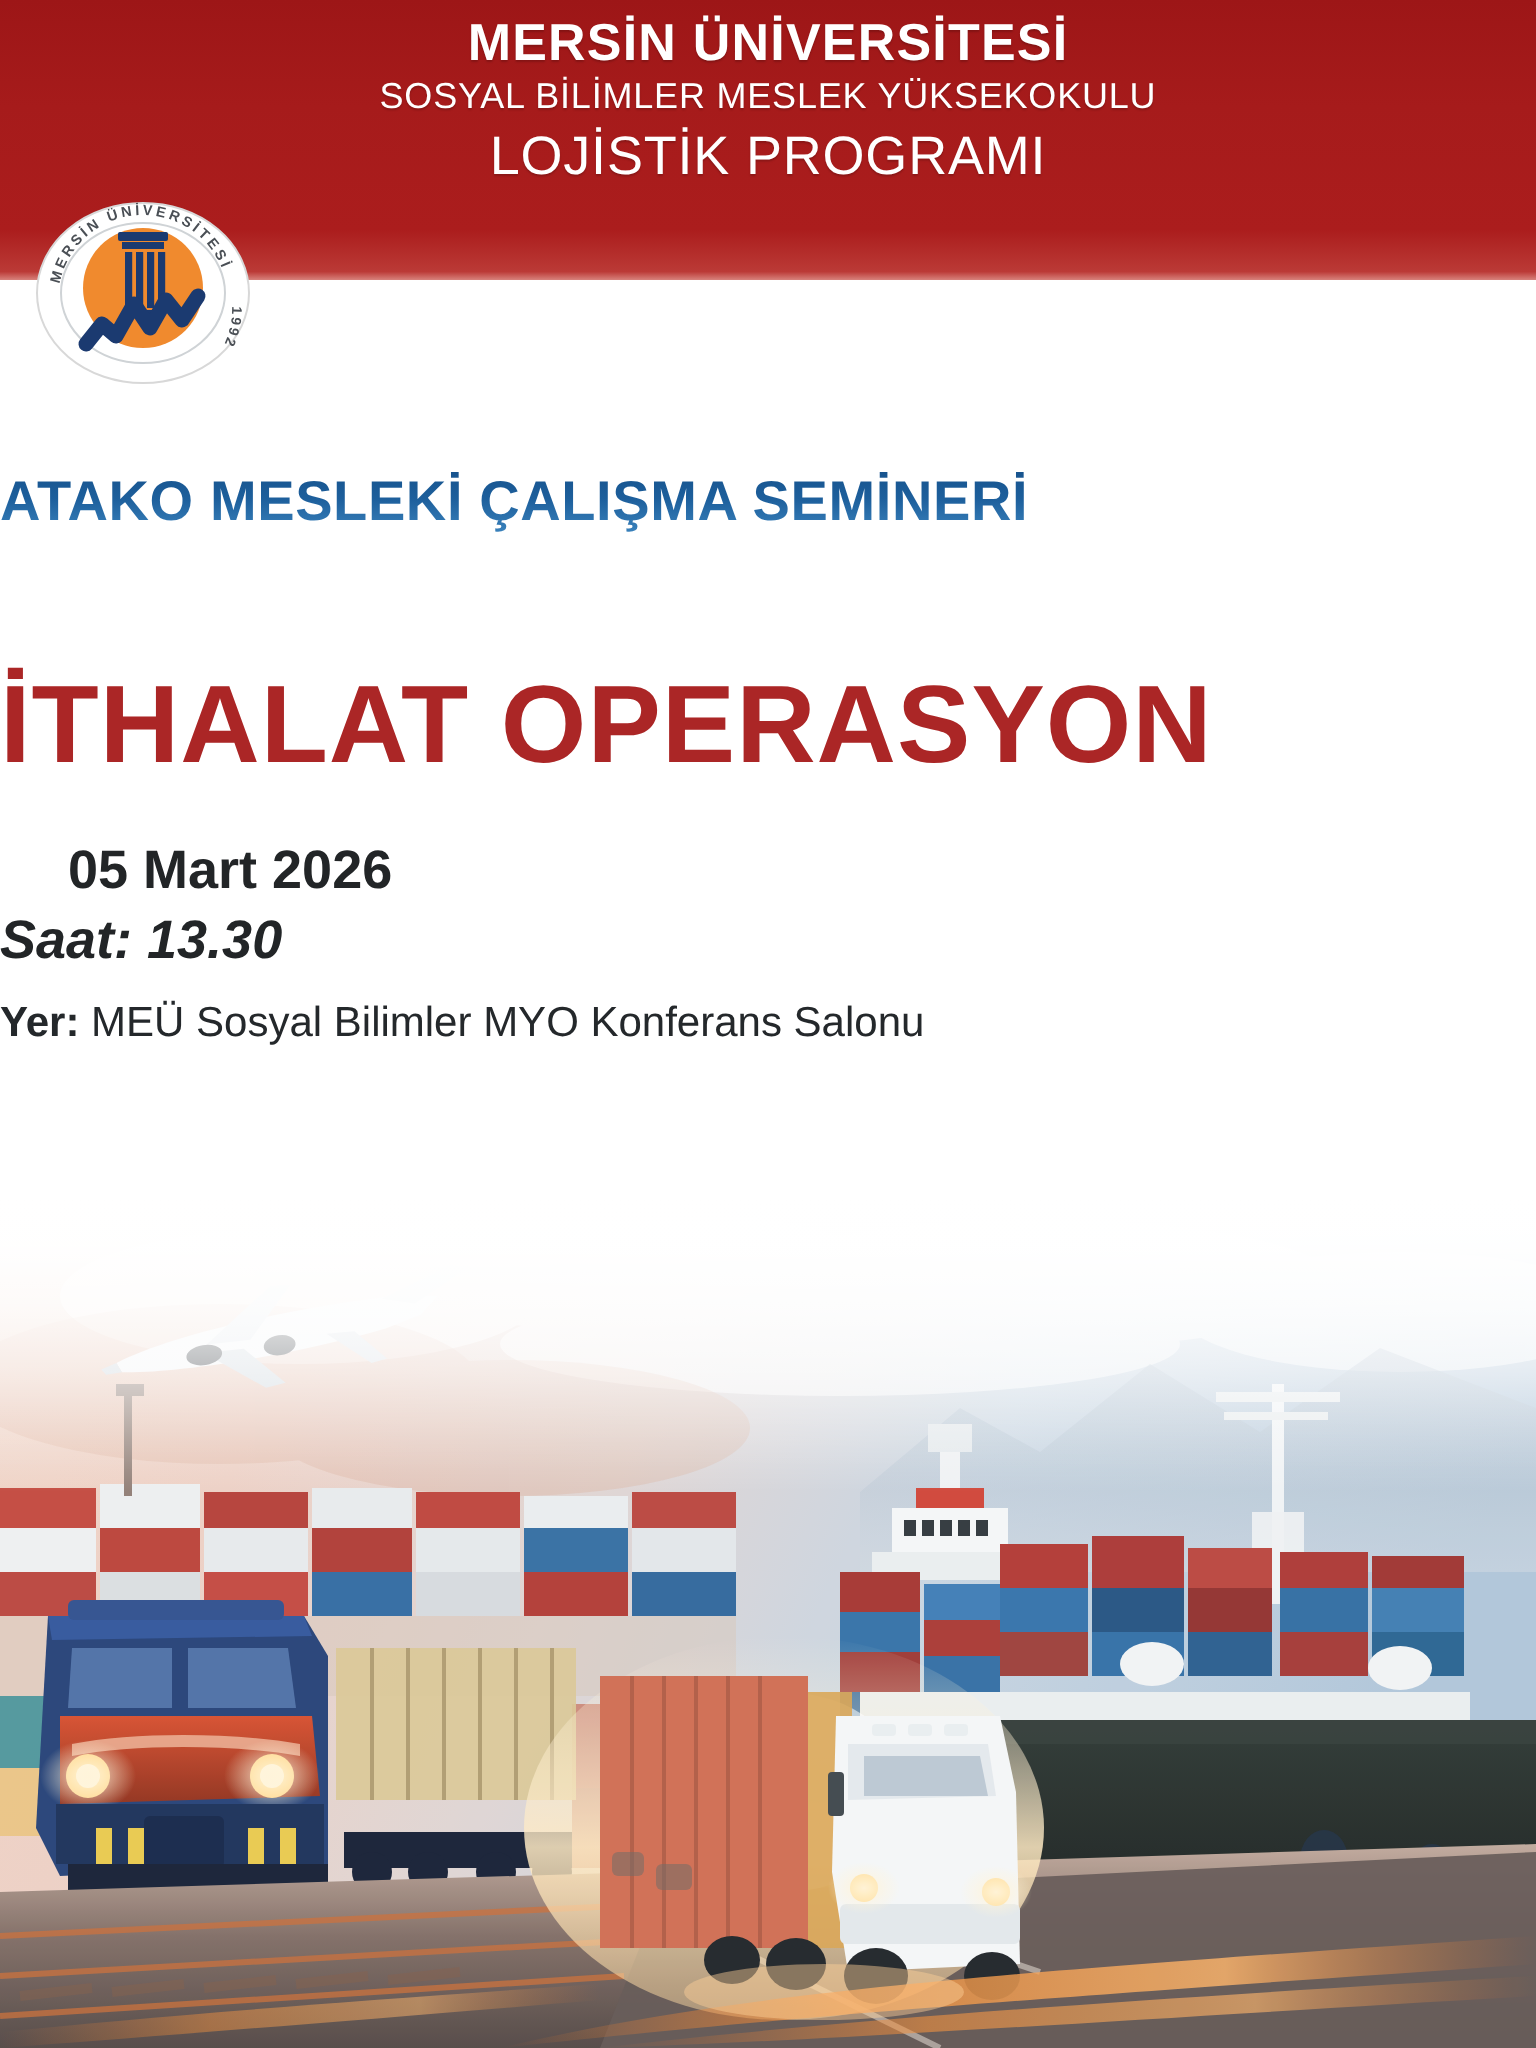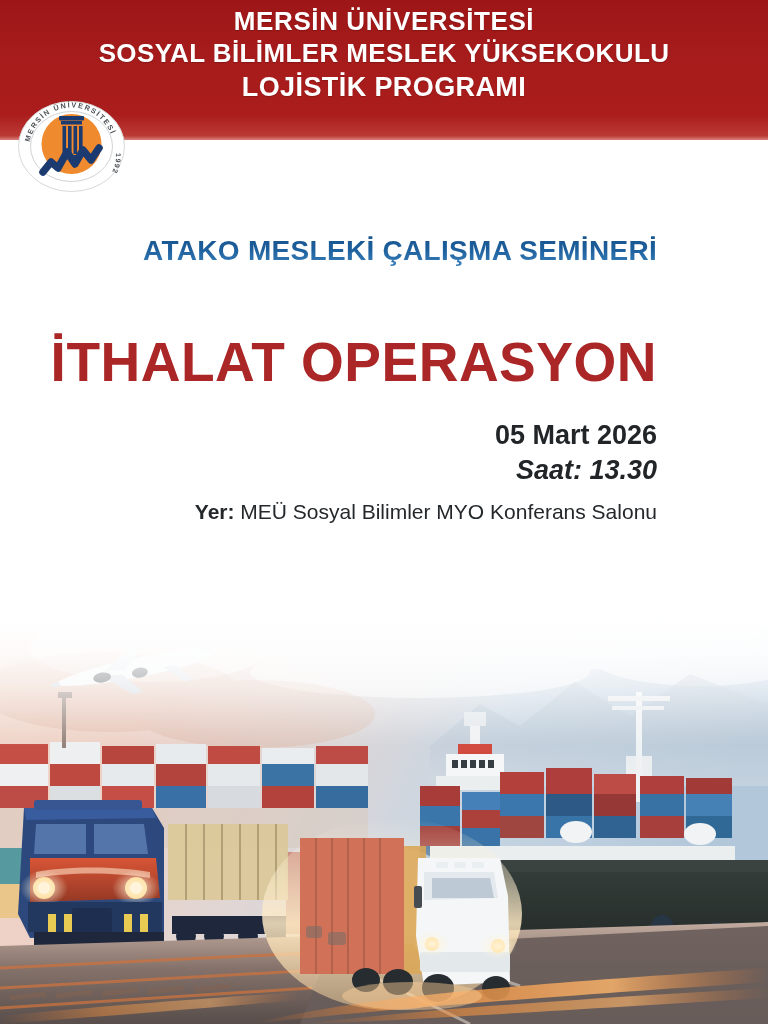--- a/index.html
+++ b/index.html
@@ -26,25 +26,25 @@
   .header-text{
     position:absolute;left:0;top:6px;width:768px;
     text-align:center;color:#ffffff;
     text-shadow:0 1px 1px rgba(0,0,0,.18);
   }
   .hl1{
     font-size:26px;font-weight:700;letter-spacing:.6px;line-height:1.16;
     display:block;
   }
   .hl2{
-    font-size:26px;font-weight:700;letter-spacing:.4px;line-height:1.16;
+    font-size:18px;font-weight:400;letter-spacing:.4px;line-height:1.16;
     display:block;margin-top:2px;
   }
   .hl3{
-    font-size:27px;font-weight:700;letter-spacing:.4px;line-height:1.18;
+    font-size:27px;font-weight:400;letter-spacing:.4px;line-height:1.18;
     display:block;margin-top:4px;
   }
 
   
   .seal{
     position:absolute;left:17px;top:100px;width:109px;height:93px;
     z-index:6;
   }
   .seal svg{display:block;width:109px;height:93px;}
 
@@ -70,21 +70,21 @@
       rgba(255,255,255,.86) 38%,
       rgba(255,255,255,.60) 60%,
       rgba(255,255,255,.26) 82%,
       rgba(255,255,255,0) 100%);
     z-index:3;pointer-events:none;
   }
 
   
   .content{
     position:absolute;left:0;top:140px;width:657px;
-    z-index:5;text-align:right;
+    z-index:5;text-align:left;
   }
   .seminar-line{
     margin-top:95px;
     font-size:28px;font-weight:800;letter-spacing:.3px;
     color:#1c5a96;
     background:linear-gradient(180deg,#17538d 0%,#1d5f9c 45%,#3b83bd 100%);
     -webkit-background-clip:text;background-clip:text;
     -webkit-text-fill-color:transparent;color:transparent;
   }
   .main-title{
@@ -102,21 +102,21 @@
     -webkit-text-fill-color:transparent;color:transparent;
     line-height:1.1;
   }
   .speaker-role{
     margin-top:4px;
     font-size:16px;font-weight:400;letter-spacing:.1px;
     color:#3f4c59;
   }
   .event-date{
     margin-top:29px;
-    font-size:27px;font-weight:700;color:#222527;line-height:1.25;
+    font-size:27px;font-weight:700;color:#222527;line-height:1.25;padding-left:34px;
   }
   .event-time{
     margin-top:1px;
     font-size:27px;font-weight:700;color:#222527;line-height:1.25;font-style:italic;
   }
   .event-place{
     margin-top:12px;
     font-size:21px;font-weight:400;color:#24282b;
   }
   .event-place .lbl{font-weight:700;margin-top:28px;}

